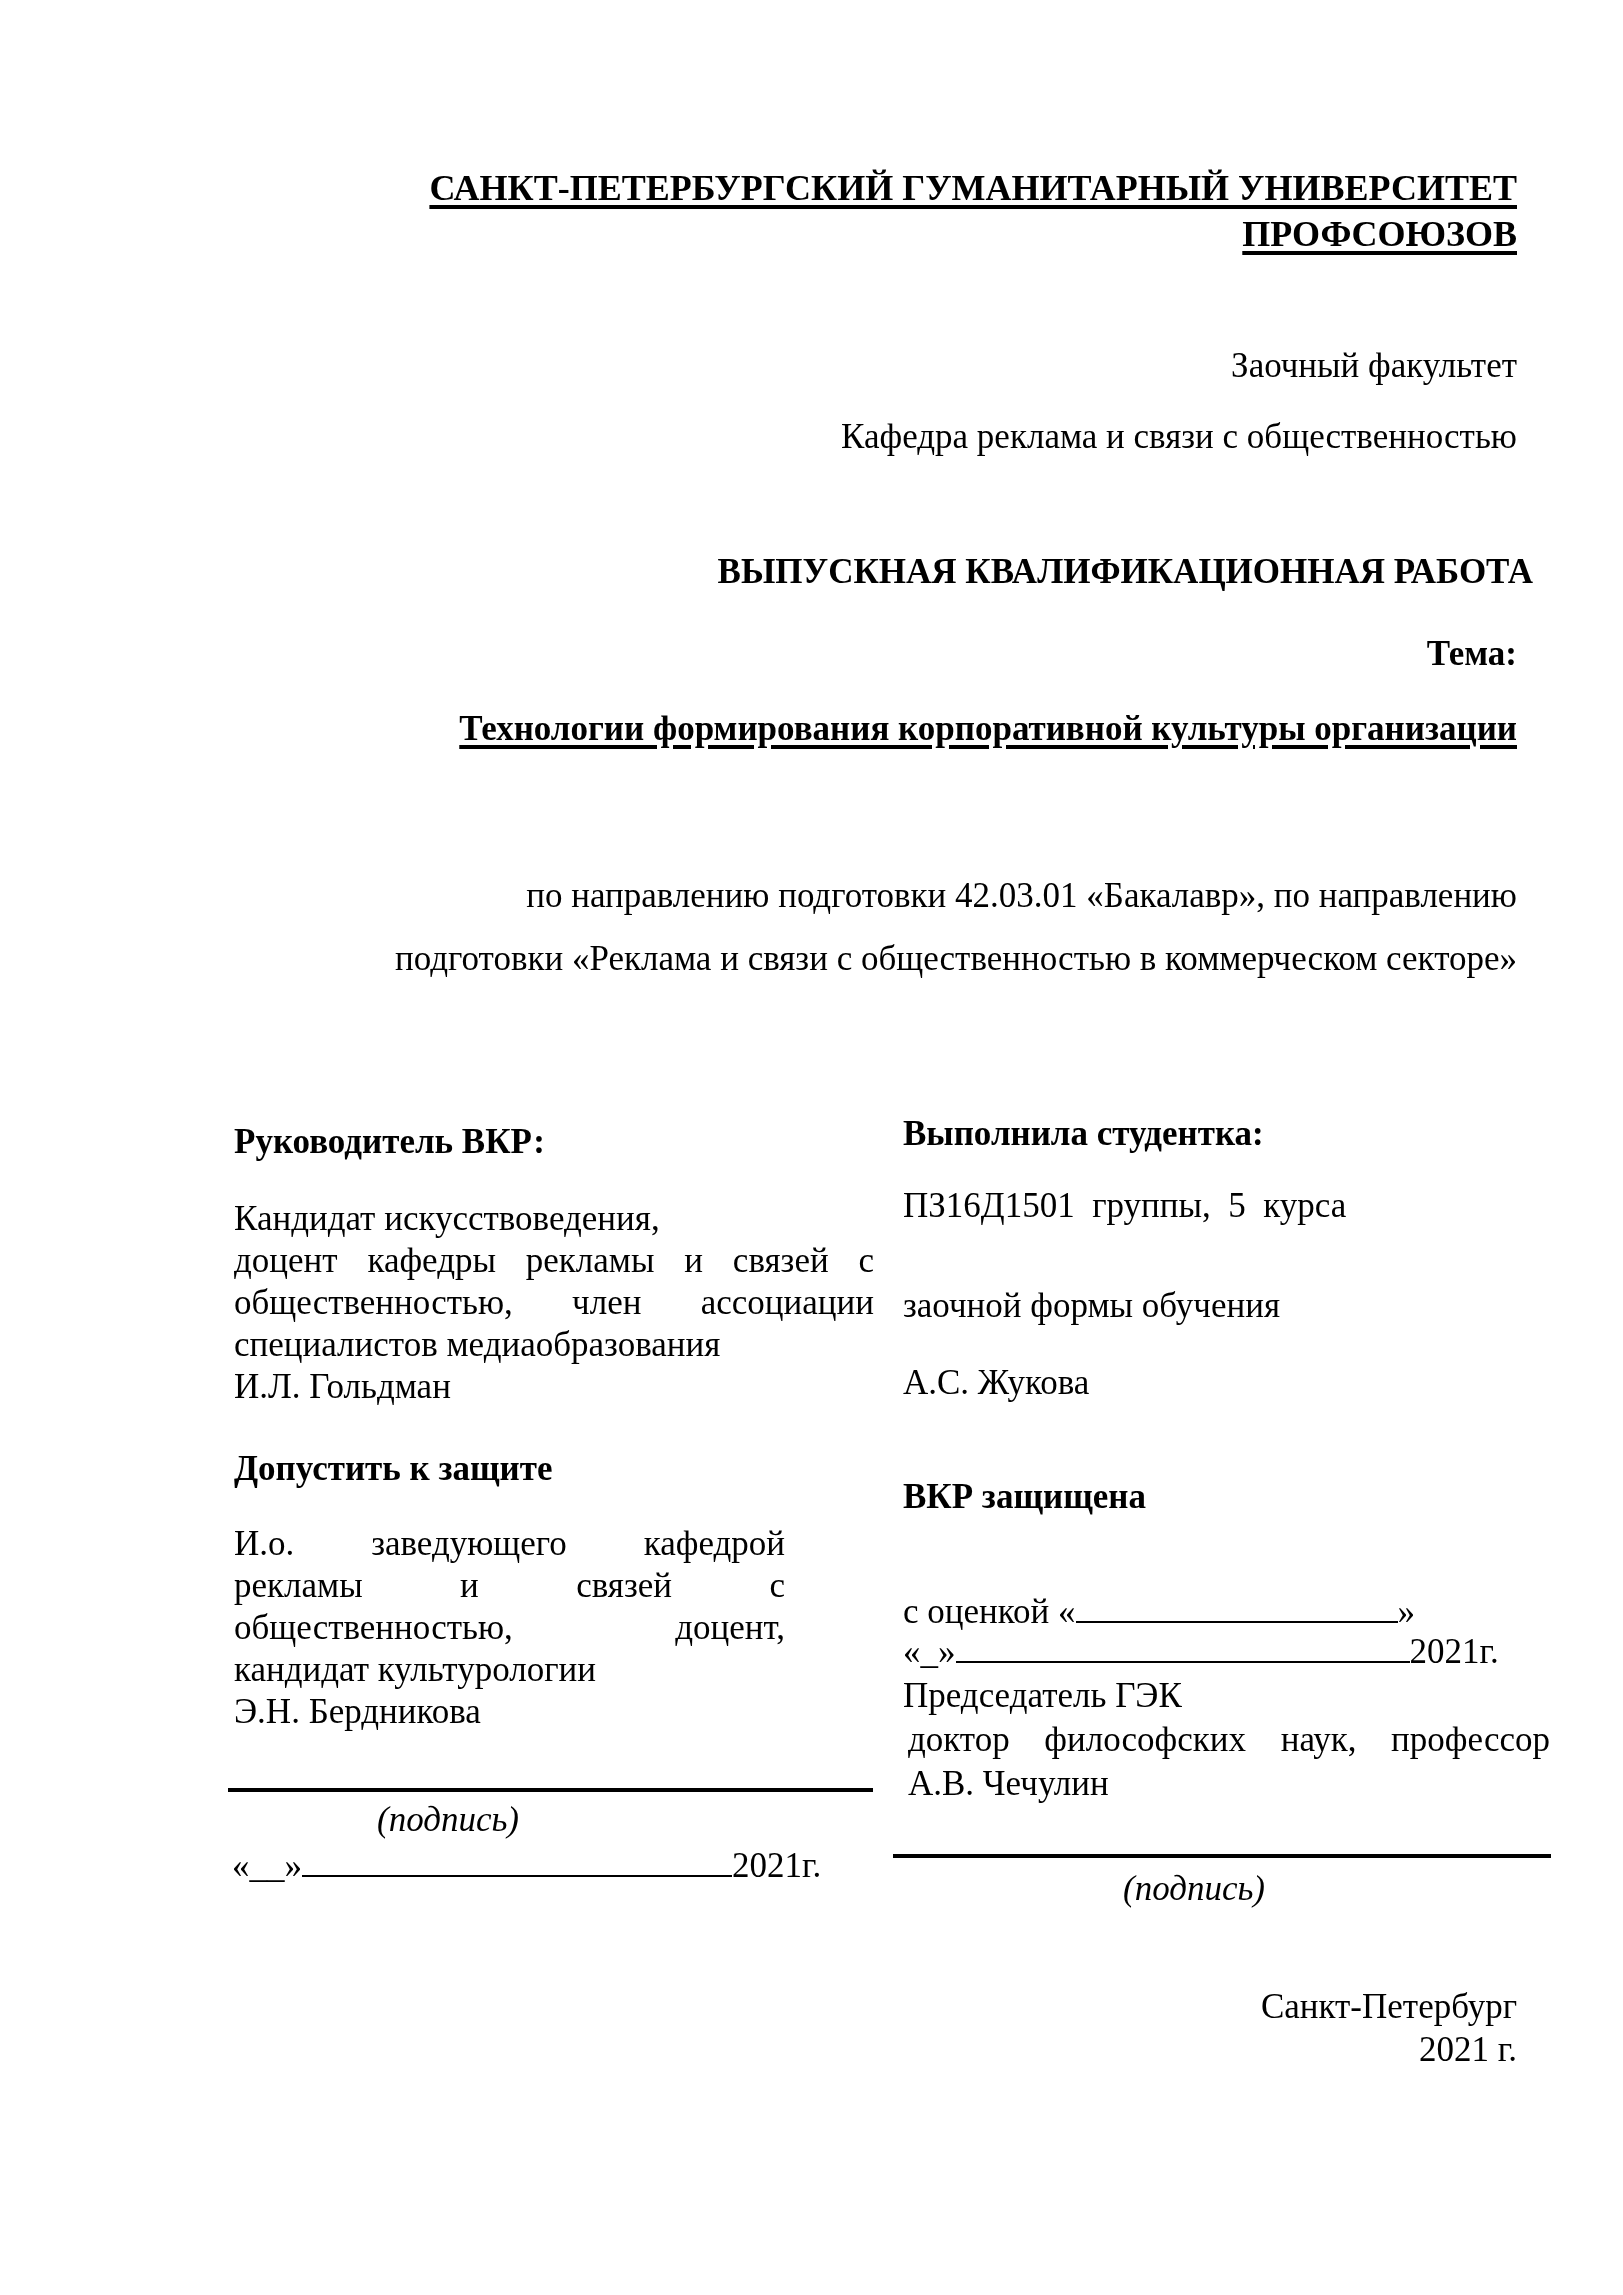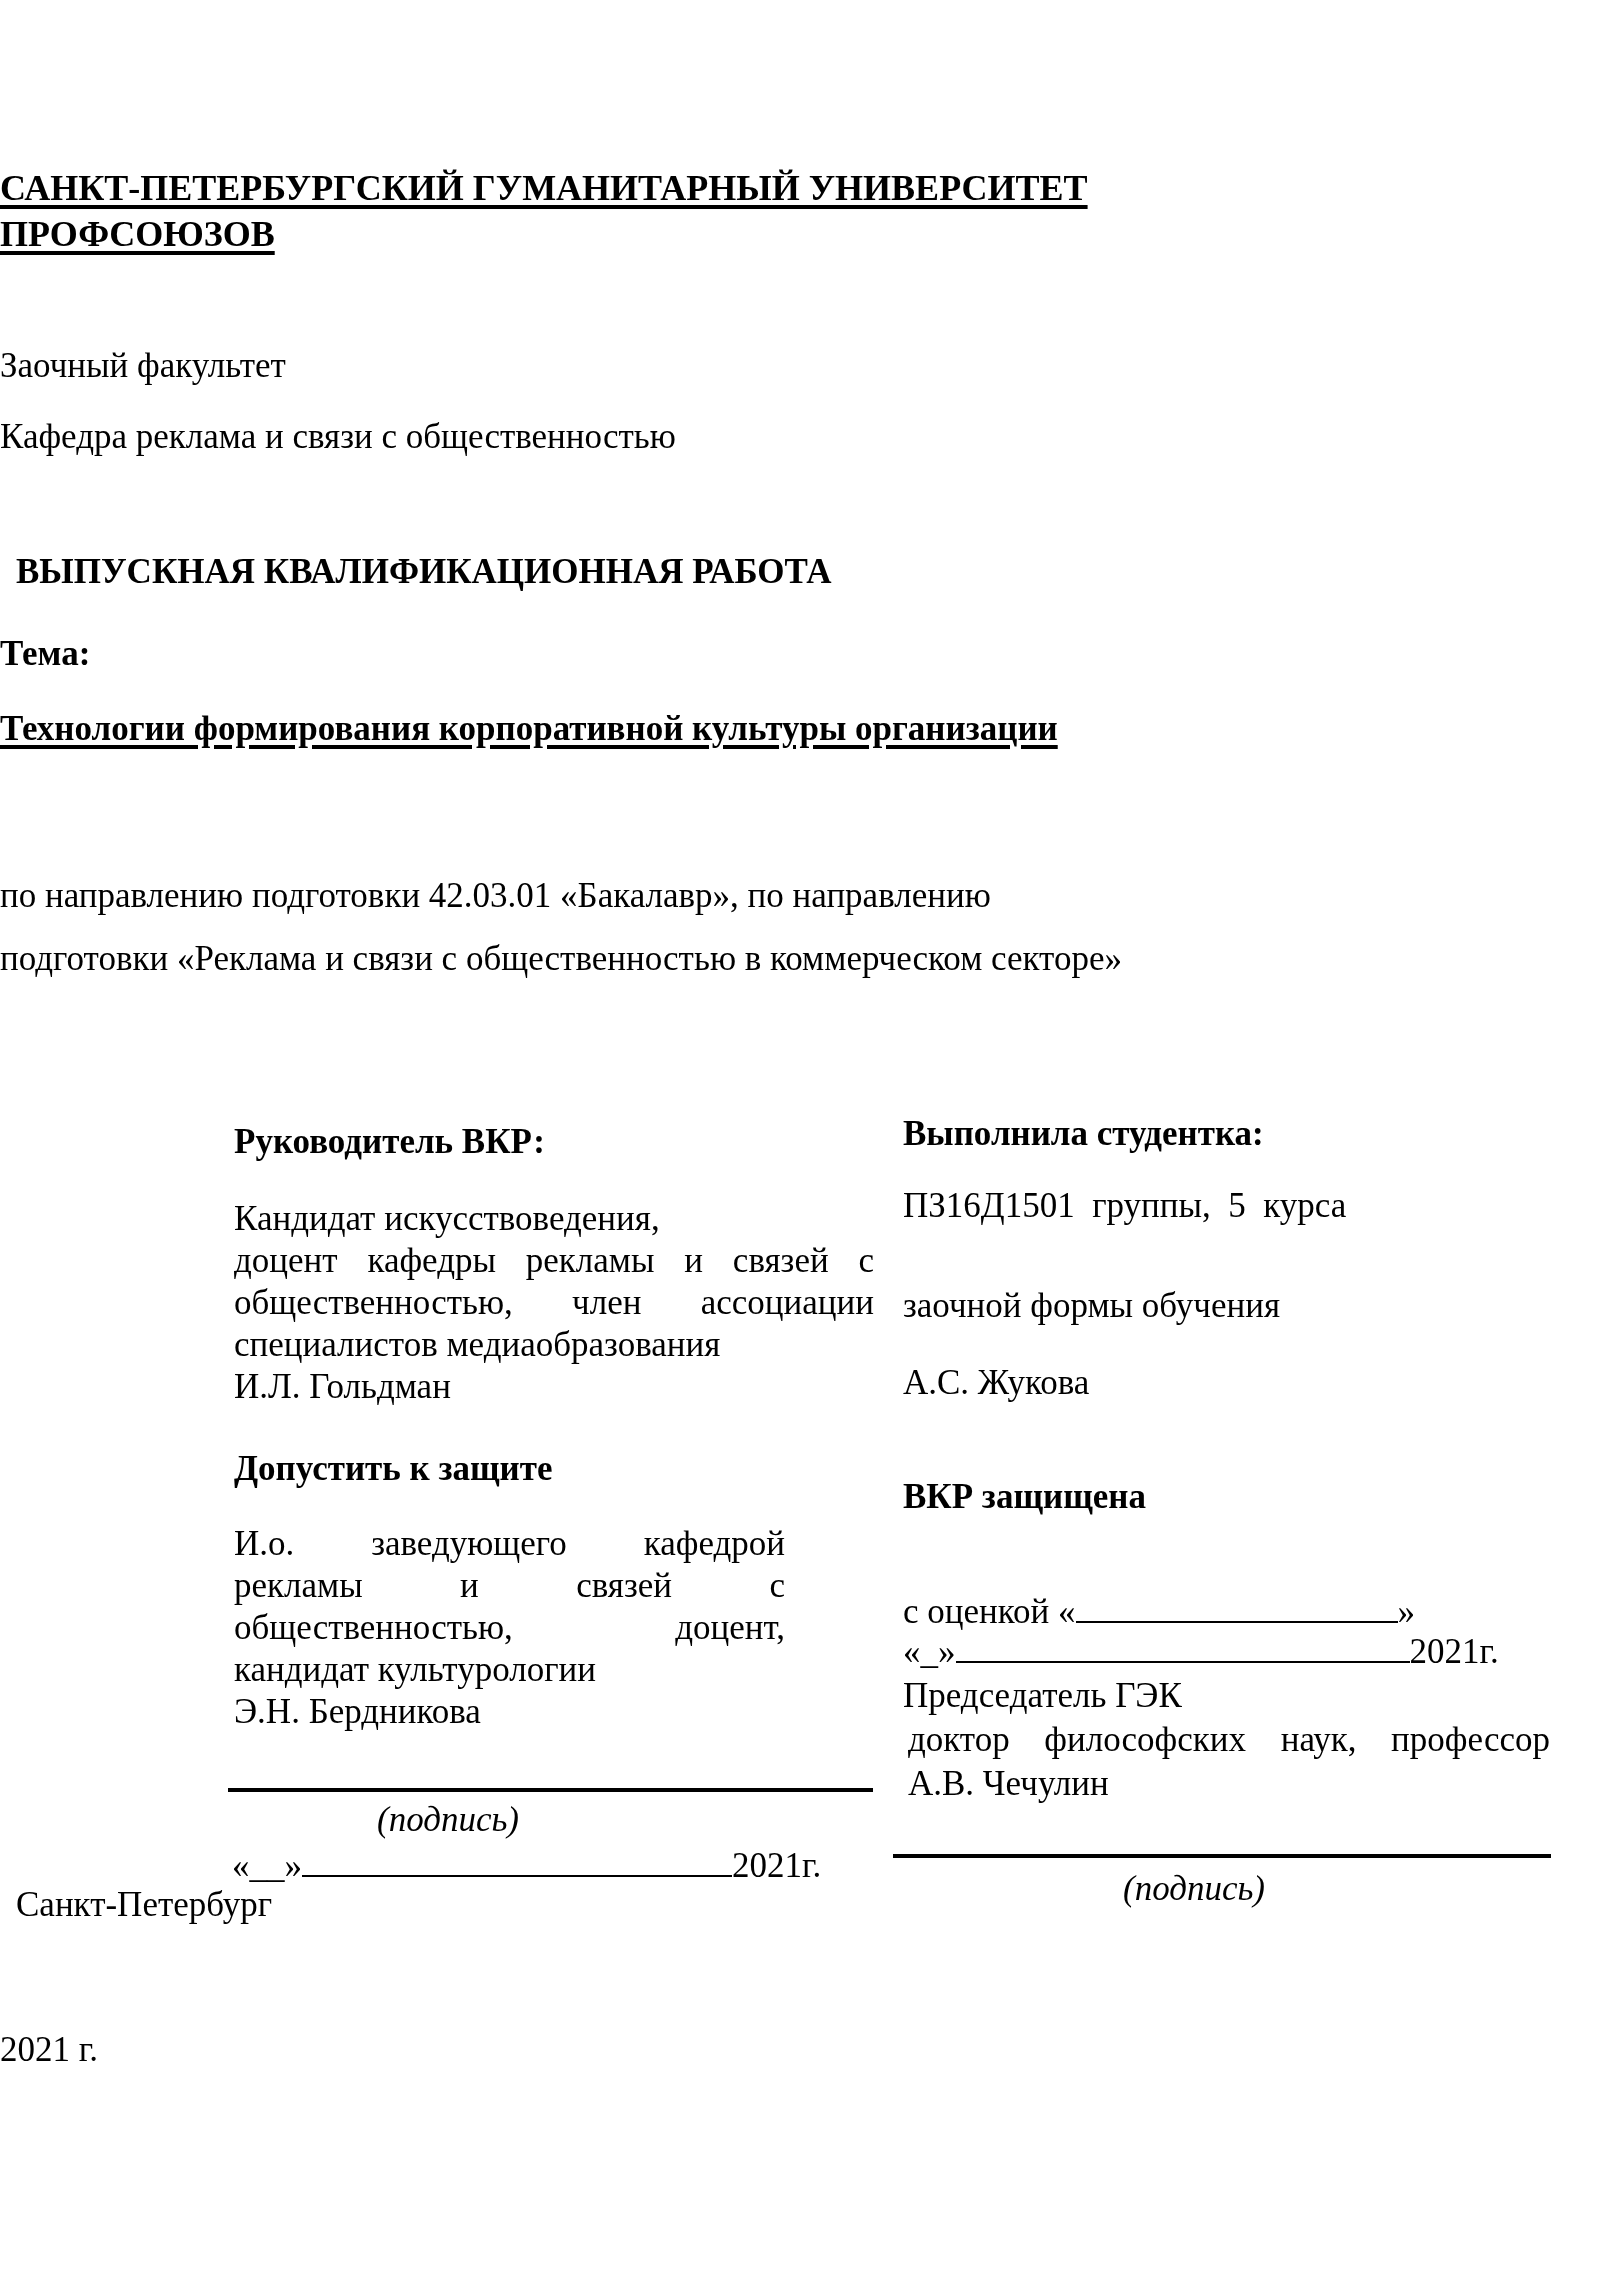--- a/index.html
+++ b/index.html
@@ -1,19 +1,19 @@
 <!DOCTYPE html>
 <html style="font-size:12.6px"><head>
 <meta charset="utf-8">
 <style>
   html, body { margin:0; padding:0; background:#ffffff; }
   body { width:1623px; height:2295px; position:relative; overflow:hidden;
          font-family:"Liberation Serif","DejaVu Serif",serif; color:#000; }
   .abs { position:absolute; white-space:nowrap; }
-  .c { left:0; width:1517px; text-align:left; }
+  .c { left:0; width:1517px; text-align:right; }
   .bold { font-weight:bold; }
   .u { text-decoration:underline; text-decoration-thickness:3.9px; text-underline-offset:4.7px; }
   .t46 { font-size:36px; line-height:44px; }
   .t44 { font-size:35px; line-height:42px;font-family:Liberation Serif, serif; }
   .just { white-space:normal; text-align:justify; text-align-last:justify; }
   .line { position:absolute; background:#000; height:3.9px; }
   .ital { font-style:italic; }
   .ul-blank { display:inline-block; border-bottom:2.4px solid #000; height:30px; vertical-align:baseline; }
 </style>
 </head>
@@ -75,15 +75,15 @@
   <span>с оценкой «</span><span class="ul-blank" style="width:322px;"></span><span>»</span>
 </div>
 
 <div class="abs t44" style="left:903px; top:1675px;">Председатель ГЭК</div>
 <div class="abs t44 just" style="left:908px; top:1719px; width:642px; white-space:normal;">доктор философских наук, профессор</div>
 <div class="abs t44" style="left:908px; top:1763px;">А.В. Чечулин</div>
 
 <div class="line" style="left:893px; top:1854px; width:658px;"></div>
 <div class="abs t44 ital" style="left:1123px; top:1868px;">(подпись)</div>
 
-<div class="abs c t44" style="top:1884px;padding-left:16px;">Санкт-Петербург</div>
+<div class="abs c t44" style="top:1986px;">Санкт-Петербург</div>
 <div class="abs c t44" style="top:2029px;">2021 г.</div>
 
 
 </body></html>

